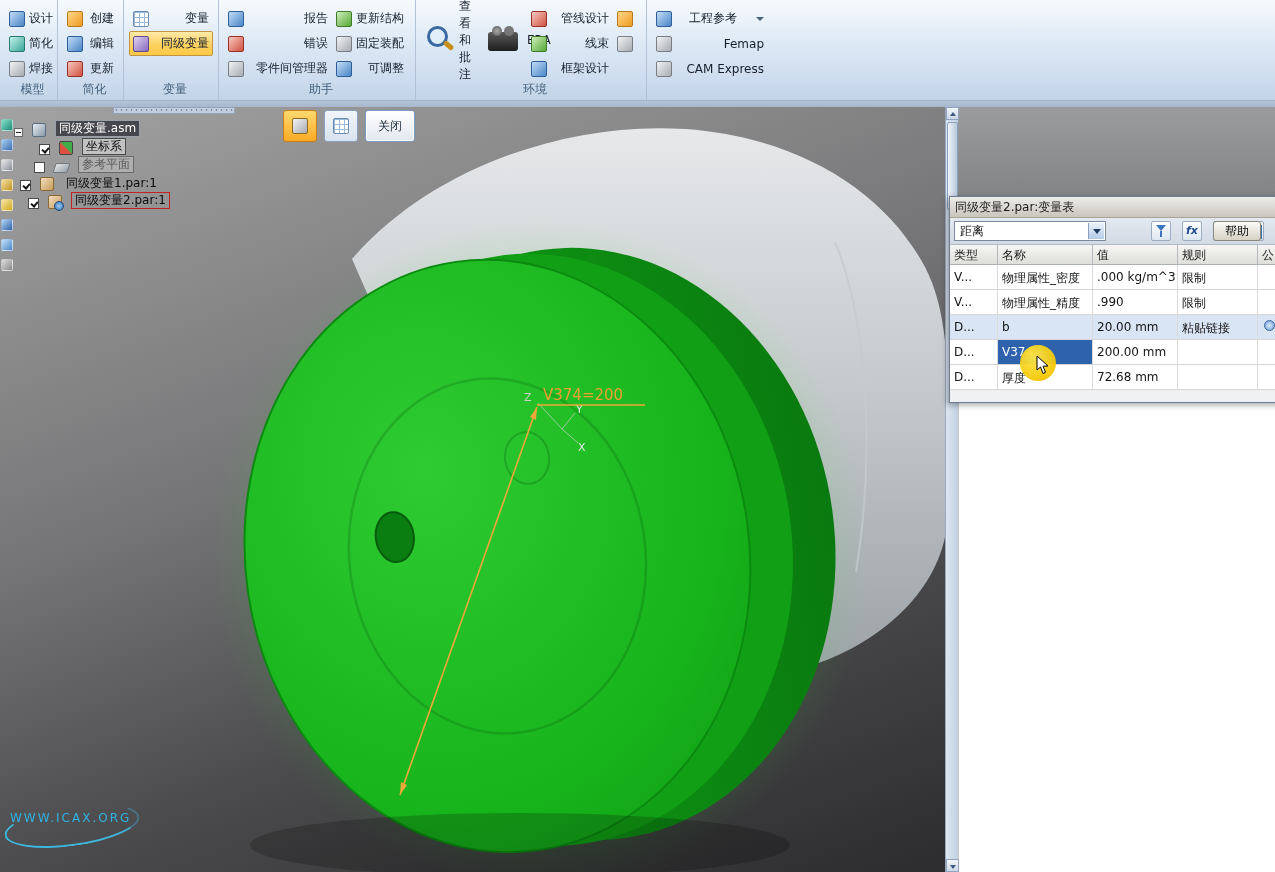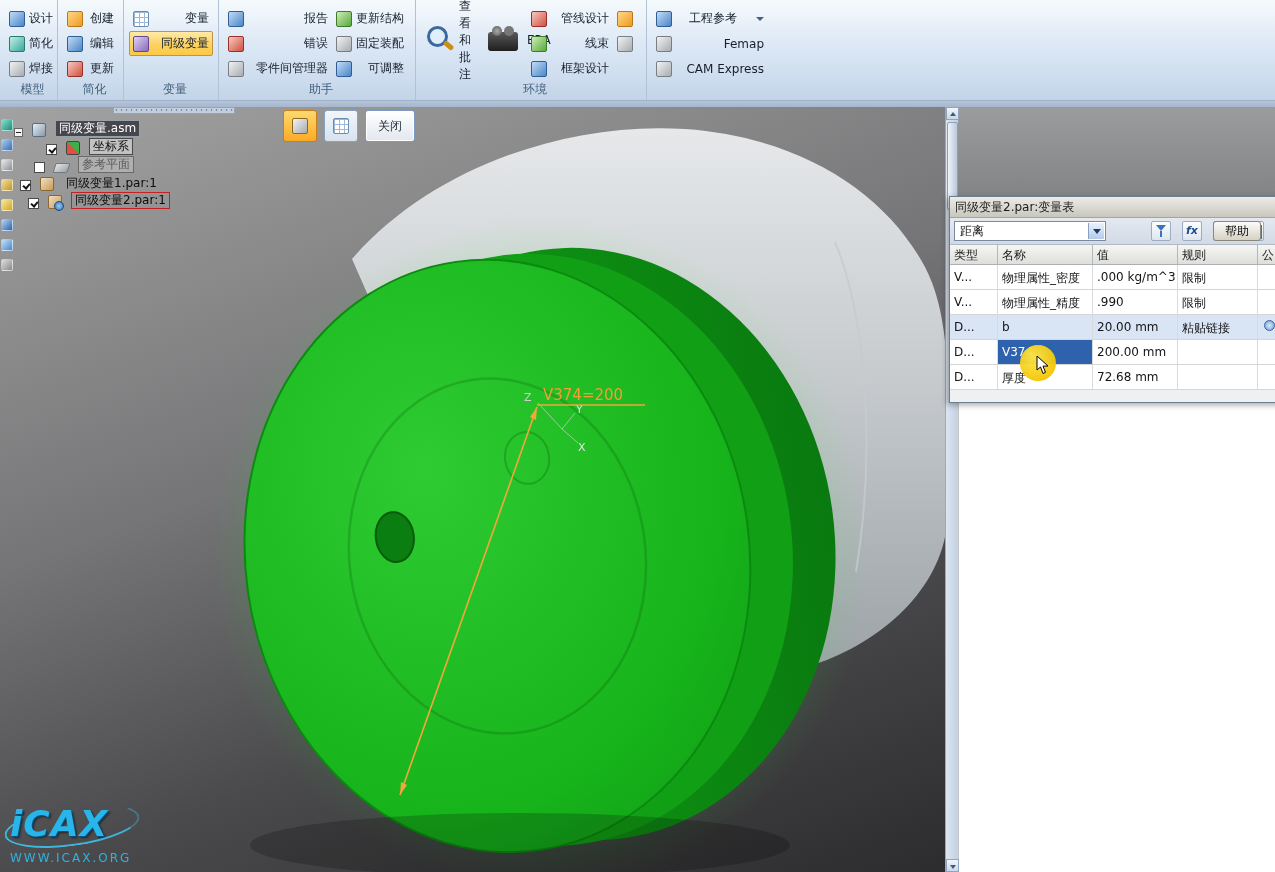--- a/index.html
+++ b/index.html
@@ -368,21 +368,21 @@
     <div class="ebic" style="background:linear-gradient(135deg,#c2e0f8,#4a86c8)"></div>
     <div class="ebic" style="background:linear-gradient(135deg,#dcdcdc,#8a8a8a)"></div>
   </div>
 
   <div class="tree">
     <div class="trow">
       <span class="texp"></span>
       <span class="ticon ti-asm"></span>
       <span class="tlabel tl-root">同级变量.asm</span>
     </div>
-    <div class="trow" style="padding-left:32px">
+    <div class="trow" style="padding-left:25px">
       <span class="tcheck checked"></span>
       <span class="ticon ti-coord"></span>
       <span class="tlabel tl-boxed">坐标系</span>
     </div>
     <div class="trow" style="padding-left:20px">
       <span class="tcheck"></span>
       <span class="ticon ti-plane"></span>
       <span class="tlabel tl-gray">参考平面</span>
     </div>
     <div class="trow" style="padding-left:6px">
@@ -404,21 +404,20 @@
     <div class="vpbtn">
       <span class="ic ic-table"></span>
     </div>
     <div class="vpclose">
       <span>关闭</span>
     </div>
   </div>
 
   <div class="watermark">
     <div class="wm-swoosh"></div>
-    <div class="wm-brand">iCAX</div>
     <div class="wm-url">WWW.ICAX.ORG</div>
   </div>
 </div>
 
 <div class="vscroll">
   <div class="vs-arrow vs-up"></div>
   <div class="vs-thumb"></div>
   <div class="vs-arrow vs-down"></div>
 </div>
 

